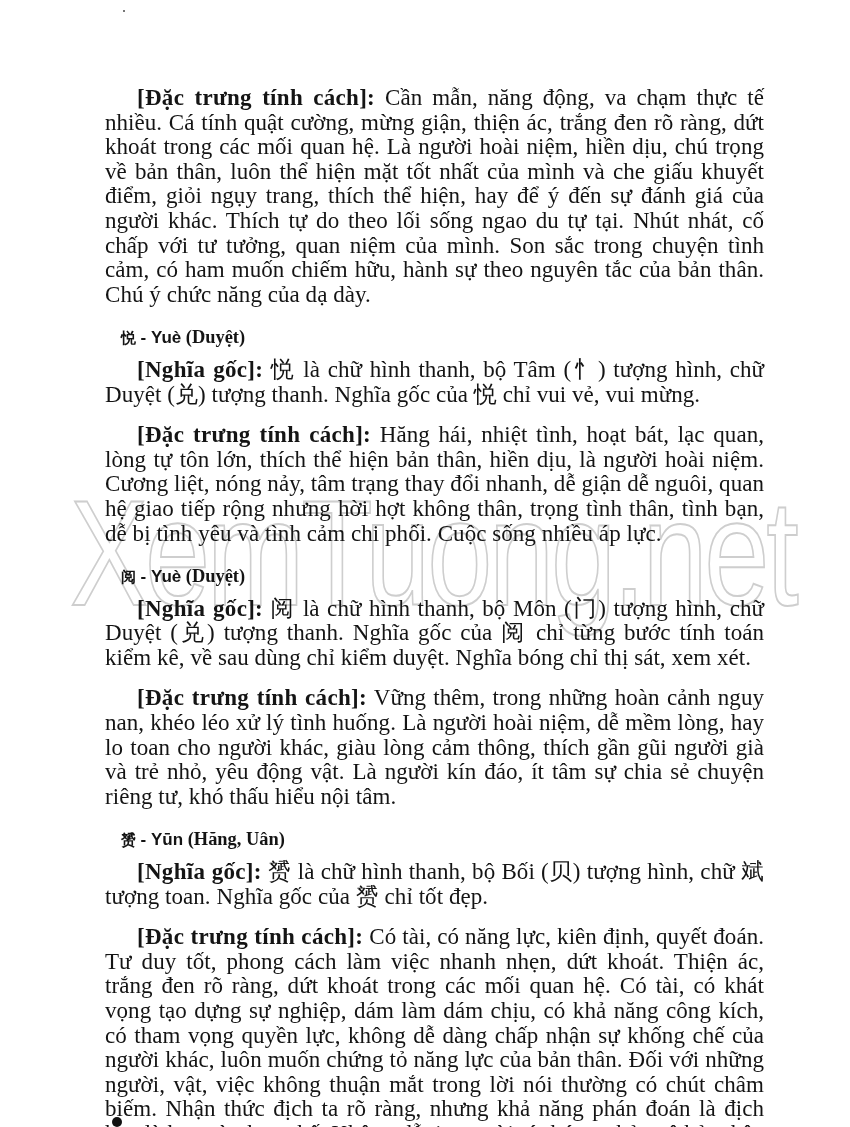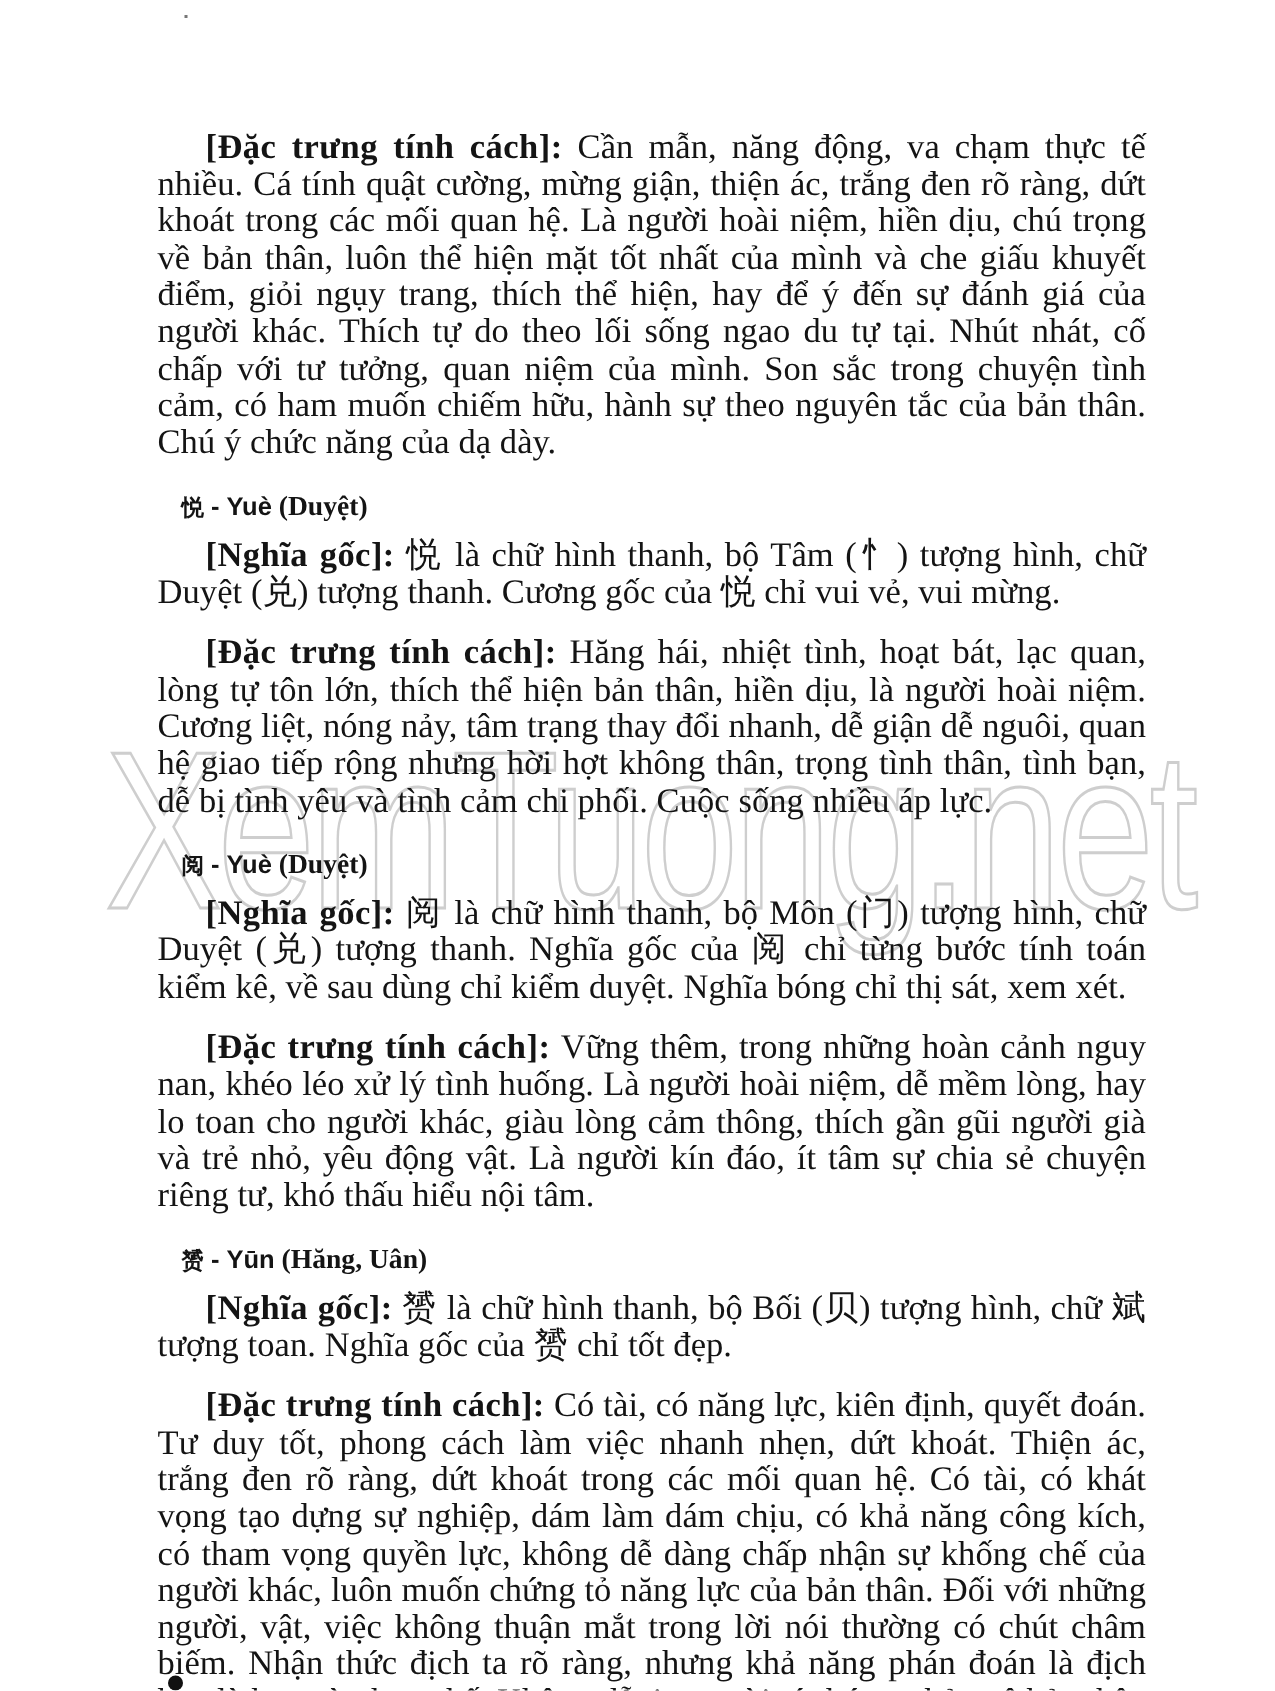--- a/index.html
+++ b/index.html
@@ -58,21 +58,21 @@
 <div class="page">
   <div class="dot"></div>
 
   <div class="watermark">XemTuong.net</div>
 
   <div class="content">
     <p class="para"><span class="label">[Đặc trưng tính cách]:</span><span> Cần mẫn, năng động, va chạm thực tế nhiều. Cá tính quật cường, mừng giận, thiện ác, trắng đen rõ ràng, dứt khoát trong các mối quan hệ. Là người hoài niệm, hiền dịu, chú trọng về bản thân, luôn thể hiện mặt tốt nhất của mình và che giấu khuyết điểm, giỏi ngụy trang, thích thể hiện, hay để ý đến sự đánh giá của người khác. Thích tự do theo lối sống ngao du tự tại. Nhút nhát, cố chấp với tư tưởng, quan niệm của mình. Son sắc trong chuyện tình cảm, có ham muốn chiếm hữu, hành sự theo nguyên tắc của bản thân. Chú ý chức năng của dạ dày.</span></p>
 
     <p class="heading"><span class="han">悦</span> <span class="pinyin">- Yuè</span> <span class="viet">(Duyệt)</span></p>
 
-    <p class="para"><span class="label">[Nghĩa gốc]:</span><span> 悦 là chữ hình thanh, bộ Tâm (忄) tượng hình, chữ Duyệt (兑) tượng thanh. Cương gốc của 悦 chỉ vui vẻ, vui mừng.</span></p>
+    <p class="para"><span class="label">[Nghĩa gốc]:</span><span> 悦 là chữ hình thanh, bộ Tâm (忄) tượng hình, chữ Duyệt (兑) tượng thanh. Nghĩa gốc của 悦 chỉ vui vẻ, vui mừng.</span></p>
 
     <p class="para"><span class="label">[Đặc trưng tính cách]:</span><span> Hăng hái, nhiệt tình, hoạt bát, lạc quan, lòng tự tôn lớn, thích thể hiện bản thân, hiền dịu, là người hoài niệm. Cương liệt, nóng nảy, tâm trạng thay đổi nhanh, dễ giận dễ nguôi, quan hệ giao tiếp rộng nhưng hời hợt không thân, trọng tình thân, tình bạn, dễ bị tình yêu và tình cảm chi phối. Cuộc sống nhiều áp lực.</span></p>
 
     <p class="heading"><span class="han">阅</span> <span class="pinyin">- Yuè</span> <span class="viet">(Duyệt)</span></p>
 
     <p class="para"><span class="label">[Nghĩa gốc]:</span><span> 阅 là chữ hình thanh, bộ Môn (门) tượng hình, chữ Duyệt (兑) tượng thanh. Nghĩa gốc của 阅 chỉ từng bước tính toán kiểm kê, về sau dùng chỉ kiểm duyệt. Nghĩa bóng chỉ thị sát, xem xét.</span></p>
 
     <p class="para"><span class="label">[Đặc trưng tính cách]:</span><span> Vững thêm, trong những hoàn cảnh nguy nan, khéo léo xử lý tình huống. Là người hoài niệm, dễ mềm lòng, hay lo toan cho người khác, giàu lòng cảm thông, thích gần gũi người già và trẻ nhỏ, yêu động vật. Là người kín đáo, ít tâm sự chia sẻ chuyện riêng tư, khó thấu hiểu nội tâm.</span></p>
 
     <p class="heading"><span class="han">赟</span> <span class="pinyin">- Yūn</span> <span class="viet">(Hăng, Uân)</span></p>

